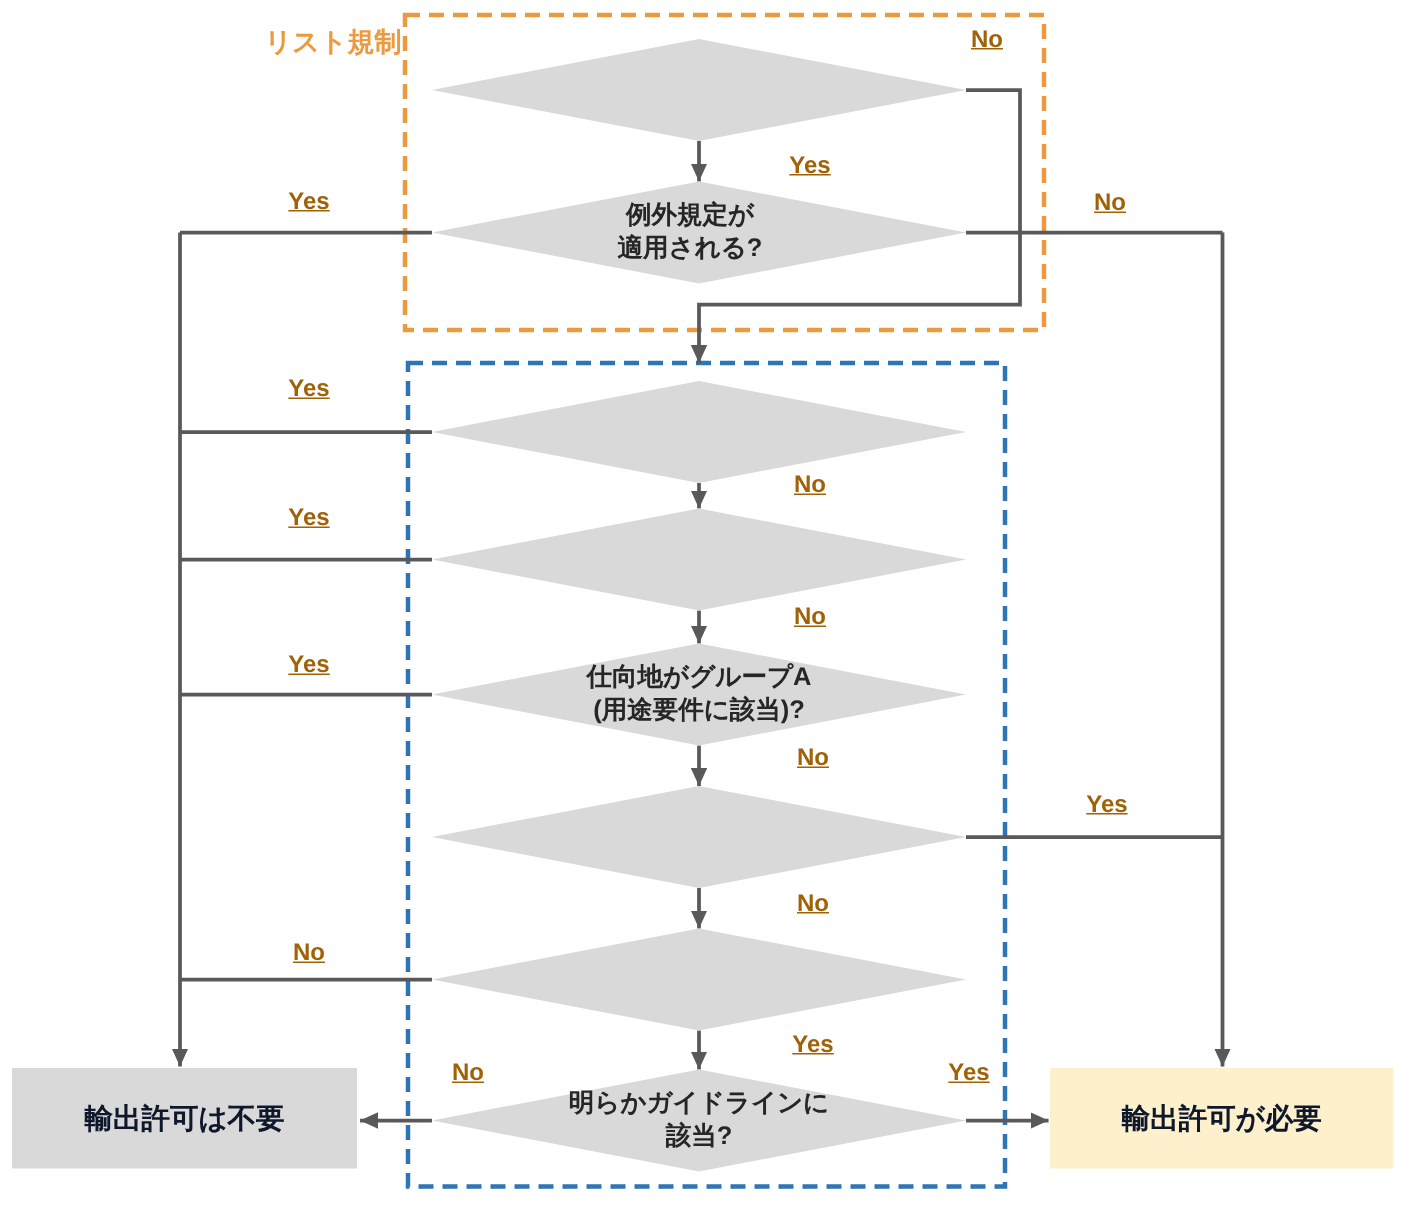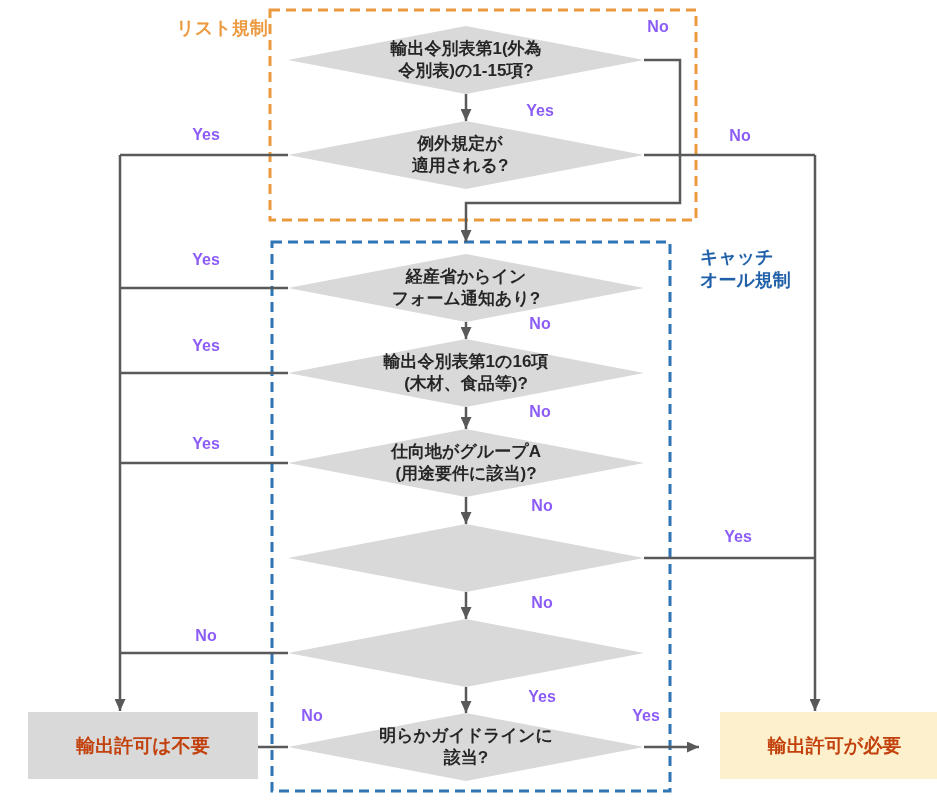--- a/index.html
+++ b/index.html
@@ -21,42 +21,42 @@
     line-height:1.32;
     color:#262626;
     white-space:pre-line;
     pointer-events:none;
   }
   .edge-label{
     position:absolute;
     transform:translate(-50%,-50%);
     font-size:16px;
     font-weight:bold;
-    color:#8b5cf6;
+    color:#a16207;
     white-space:nowrap;
+    text-decoration:underline;
   }
   .region-label{
     position:absolute;
     font-size:18px;
     font-weight:bold;
     white-space:pre-line;
     line-height:1.3;
     margin-left:17px;
   }
   .region-label.list{ color:#EC9A3F; transform:translate(-50%,-50%); }
   .region-label.catchall{ color:#2060A8; }
   .terminal{
     position:absolute;
     display:flex;
     align-items:center;
     justify-content:center;
     font-size:19px;
     font-weight:bold;
-    color:#c2410c;
-    margin-left:20px;
+    color:#0f172a;
   }
   .terminal.gray{ background:#D9D9D9; }
   .terminal.yellow{ background:#FCF0CD; }
 </style>
 </head>
 <body>
 
 <div class="stage">
 
   <svg class="layer" width="937" height="806" viewBox="0 0 937 806">
@@ -98,31 +98,23 @@
       <polygon points="288,288 466,254 644,288 466,322"></polygon>
       <polygon points="288,373 466,339 644,373 466,407"></polygon>
       <polygon points="288,463 466,429 644,463 466,497"></polygon>
       <polygon points="288,558 466,524 644,558 466,592"></polygon>
       <polygon points="288,653 466,619 644,653 466,687"></polygon>
       <polygon points="288,747 466,713 644,747 466,781"></polygon>
     </g>
   </svg>
 
   <div class="region-label list" style="left:205px;top:29px;">リスト規制</div>
-  <div class="region-label catchall" style="left:683px;top:246px;">キャッチ
-オール規制</div>
 
-  <div class="node-label" style="left:466px;top:60px;">輸出令別表第1(外為
-令別表)の1-15項?</div>
   <div class="node-label" style="left:460px;top:155px;">例外規定が
 適用される?</div>
-  <div class="node-label" style="left:466px;top:288px;">経産省からイン
-フォーム通知あり?</div>
-  <div class="node-label" style="left:466px;top:373px;">輸出令別表第1の16項
-(木材、食品等)?</div>
   <div class="node-label" style="left:466px;top:463px;">仕向地がグループA
 (用途要件に該当)?</div>
   <div class="node-label" style="left:466px;top:747px;">明らかガイドラインに
 該当?</div>
 
   <div class="edge-label" style="left:540px;top:111px;">Yes</div>
   <div class="edge-label" style="left:658px;top:27px;">No</div>
   <div class="edge-label" style="left:206px;top:135px;">Yes</div>
   <div class="edge-label" style="left:740px;top:136px;">No</div>
   <div class="edge-label" style="left:206px;top:260px;">Yes</div>

